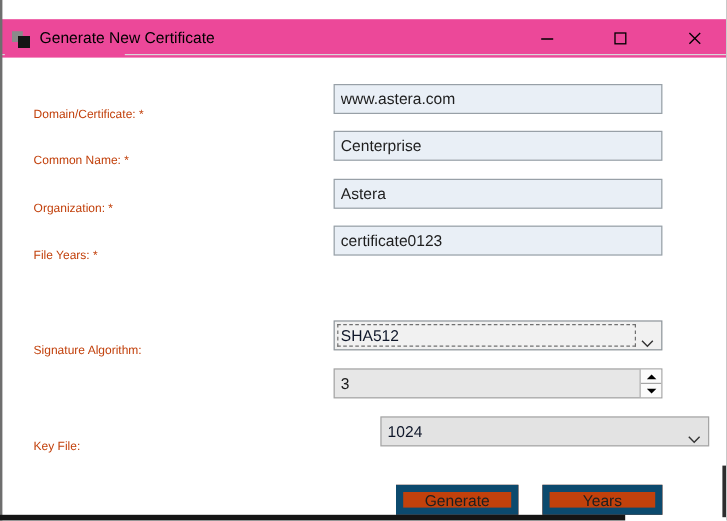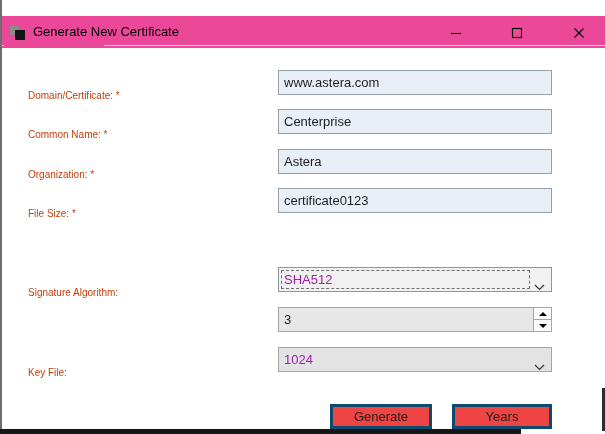--- a/index.html
+++ b/index.html
@@ -44,36 +44,36 @@
   }
 
   .password-box { position:relative; width:100%; height:100%; border:1px solid #98a0a7; background:#e9eff6; }
   .redaction {
     position:absolute; left:4px; top:5px; width:76px; height:14px; background:#0c0c0c;
     transform:rotate(-1deg);
     clip-path:polygon(0% 45%, 5% 12%, 16% 2%, 38% 6%, 55% 0%, 72% 8%, 86% 4%, 100% 22%, 98% 62%, 88% 92%, 62% 100%, 34% 94%, 10% 100%, 0% 75%);
   }
 
   .combo { position:relative; width:100%; height:100%; border:1px solid #8f969c; background:#f1f1f1; }
-  .combo.gray { background:#e3e3e3; border-color:#a5a5a5; }
-  .combo .combo-text { position:absolute; left:5px; top:4px; font-size:13px; color:#a21caf; }
+  .combo.gray { background:#e3e3e3; border-color:#a5a5a5;margin-left:39px; }
+  .combo .combo-text { position:absolute; left:5px; top:4px; font-size:13px; color:#0f172a; }
   .combo .focus-rect { position:absolute; left:2px; top:2px; right:21px; bottom:2px; border:1px dashed #707070; }
   .combo .chevron { position:absolute; right:6px; top:9px; }
 
   .spinner { position:relative; width:100%; height:100%; border:1px solid #a5a5a5; background:#e7e7e7; }
   .spinner .spin-text { position:absolute; left:5px; top:4px; font-size:13px; color:#1b1b1b; }
   .spin-buttons { position:absolute; right:0; top:0; width:18px; height:100%; border-left:1px solid #a5a5a5; display:flex; flex-direction:column; }
   .spin-btn { flex:1; background:#fbfbfb; display:flex; align-items:center; justify-content:center; }
   .spin-btn.up { border-bottom:1px solid #a5a5a5; }
   .tri-up   { width:0; height:0; border-left:4px solid transparent; border-right:4px solid transparent; border-bottom:4px solid #000; }
   .tri-down { width:0; height:0; border-left:4px solid transparent; border-right:4px solid transparent; border-top:4px solid #000; }
 
   
   .dlg-btn {
-    position:absolute; top:404px; height:25px; background:#ef4444; border:3px solid #0c4a6e;
+    position:absolute; top:404px; height:25px; background:#c2410c; border:6px solid #0c4a6e;
     font-family:inherit; font-size:13px; color:#1e1e1e; padding:0;
   }
   .dlg-btn.generate { left:330px; width:102px; }
   .dlg-btn.cancel   { left:452px; width:100px; }
 </style>
 </head>
 <body>
 
 <div class="window">
 
@@ -126,21 +126,21 @@
   </div>
 
   <div class="row" style="top:109px">
     <div class="row-label">Common Name: *</div>
     <div class="field">
       <input class="textbox" type="text" readonly="" value="Centerprise" style="">
     </div>
   </div>
 
   <div class="row" style="top:188px">
-    <div class="row-label">File Size: *</div>
+    <div class="row-label">File Years: *</div>
     <div class="field">
       <input class="textbox" type="text" readonly="" value="certificate0123" style="">
     </div>
   </div>
 
 
   <div class="row" style="top:267px">
     <div class="row-label">Signature Algorithm:</div>
     <div class="field">
       <div class="combo">

